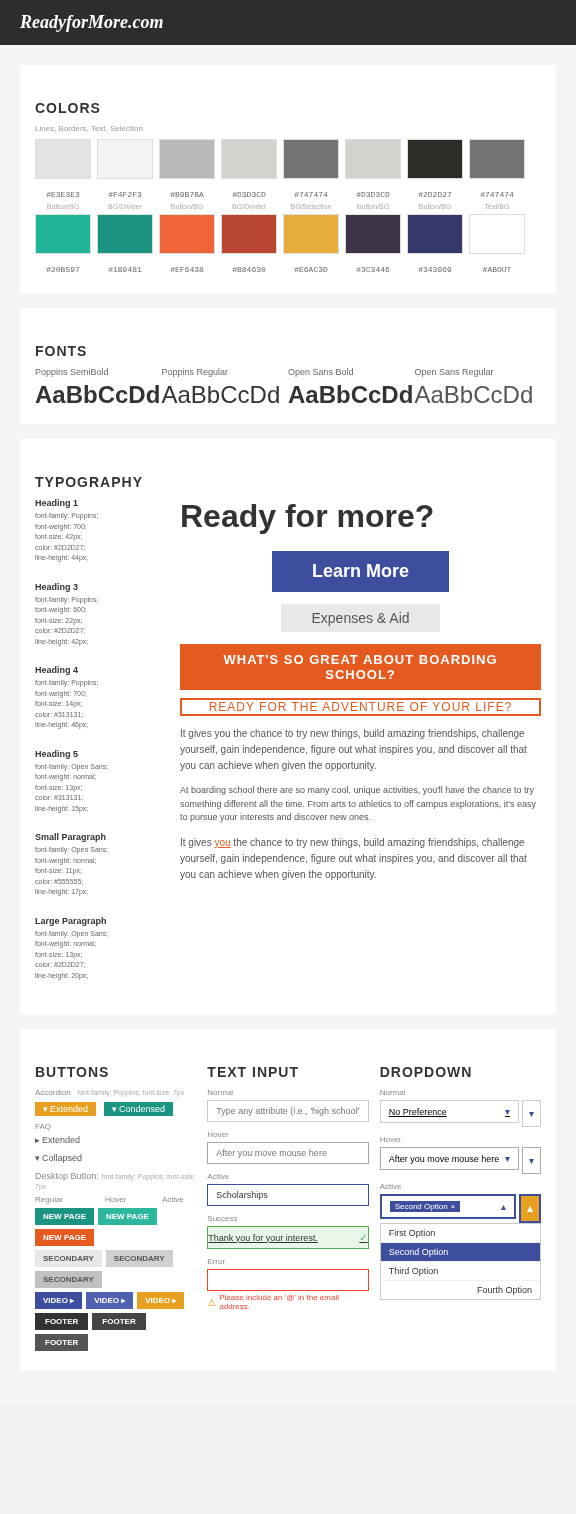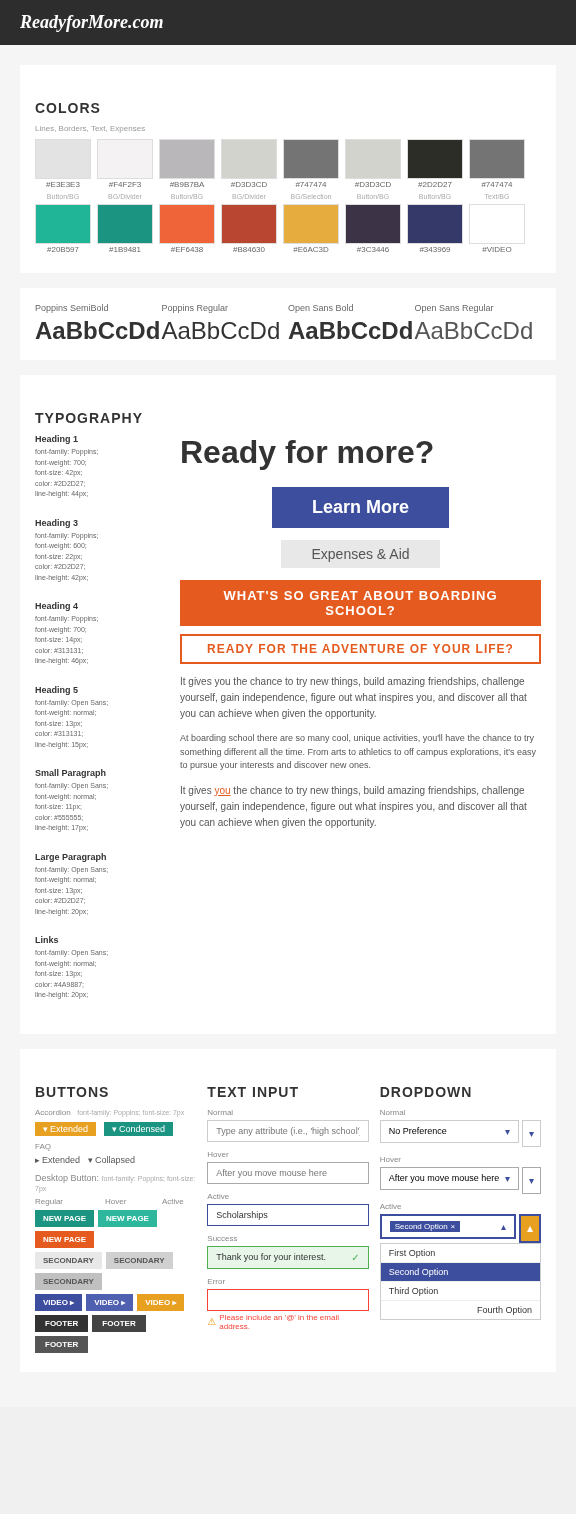--- a/index.html
+++ b/index.html
@@ -11,21 +11,21 @@
     .main-content { background: #f5f5f5; padding: 20px; }
 
     
     .section-title { font-size: 14px; font-weight: bold; color: #333; letter-spacing: 1px; margin-bottom: 8px; margin-top: 20px; }
 
     
     .colors-section { background: white; padding: 15px; margin-bottom: 15px; }
     .color-row { display: flex; gap: 6px; margin-bottom: 4px; flex-wrap: wrap; }
     .color-swatch-group { display: flex; flex-direction: column; align-items: center; }
     .color-swatch { width: 56px; height: 40px; border: 1px solid #ddd; }
-    .color-label { font-size: 8px; color: #666; margin-top: 1px; text-align: right; }
+    .color-label { font-size: 8px; color: #666; margin-top: 11px; text-align: right; font-family: Liberation Mono, monospace; }
 
     
     .fonts-section { background: white; padding: 15px; margin-bottom: 15px; }
     .fonts-grid { display: flex; flex-wrap: wrap; }
     .font-item { flex: 1; min-width: 100px; }
     .font-name { font-size: 9px; color: #666; margin-bottom: 4px; }
     .font-sample-poppins-semibold { font-family: Arial, sans-serif; font-weight: bold; font-size: 24px; color: #333; }
     .font-sample-poppins-regular { font-family: Arial, sans-serif; font-weight: normal; font-size: 24px; color: #333; }
     .font-sample-opensans-bold { font-family: Arial, sans-serif; font-weight: bold; font-size: 24px; color: #333; }
     .font-sample-opensans-regular { font-family: Arial, sans-serif; font-weight: normal; font-size: 24px; color: #555; }
@@ -33,21 +33,21 @@
     .typo-left { width: 130px; flex-shrink: 0; }
     .typo-right { flex: 1; }
     .typo-spec { margin-bottom: 18px; }
     .typo-spec-title { font-size: 9px; font-weight: bold; color: #333; margin-bottom: 3px; }
     .typo-spec-detail { font-size: 7px; color: #666; line-height: 1.5; }
 
     .heading1-demo { font-size: 32px; font-weight: bold; color: #333; margin-bottom: 16px; }
     .heading-btn-blue { background: #3d4e9e; color: white; padding: 10px 40px; font-size: 18px; font-weight: bold; display: block; margin: 0 auto 12px; text-align: center; border: none; cursor: pointer; }
     .heading-btn-gray { background: #e8e8e8; color: #555; padding: 6px 30px; font-size: 14px; display: block; margin: 0 auto 12px; text-align: center; border: none; cursor: pointer; }
     .heading4-banner { background: #e55a1e; color: white; text-align: center; padding: 8px; font-size: 13px; font-weight: bold; letter-spacing: 1px; margin-bottom: 8px; }
-    .heading5-banner { background: transparent; color: #e55a1e; text-align: center; padding: 6px; font-size: 12px; font-weight: bold; letter-spacing: 1px; border: 2px solid #e55a1e; margin-bottom: 10px; }
+    .heading5-banner { background: transparent; color: #e55a1e; text-align: center; padding: 0; font-size: 12px; font-weight: normal; letter-spacing: 1px; border: 2px solid #e55a1e; margin-bottom: 10px; }
     .large-para { font-size: 10px; color: #555; line-height: 1.6; margin-bottom: 10px; }
     .small-para { font-size: 9px; color: #555; line-height: 1.5; margin-bottom: 10px; }
     .links-para { font-size: 10px; color: #555; line-height: 1.6; }
     .links-para a { color: #e55a1e; text-decoration: underline; }
     .three-col { display: flex; gap: 11px; }
     .col-third { flex: 1; }
     .btn-sub-label { font-size: 8px; color: #888; margin-bottom: 4px; }
 
     .accordion-row { display: flex; gap: 8px; margin-bottom: 6px; align-items: center; }
     .accordion-tag-yellow { background: #e8a020; color: white; font-size: 9px; padding: 2px 8px; display: inline-block; }
@@ -63,21 +63,21 @@
     .btn-video { background: #3d4e9e; color: white; font-size: 8px; padding: 4px 8px; border: none; cursor: pointer; font-weight: bold; }
     .btn-video-hover { background: #5060b0; color: white; font-size: 8px; padding: 4px 8px; border: none; cursor: pointer; font-weight: bold; }
     .btn-video-active { background: #e8a020; color: white; font-size: 8px; padding: 4px 8px; border: none; cursor: pointer; font-weight: bold; }
     .btn-footer { background: #333; color: white; font-size: 8px; padding: 4px 10px; border: none; cursor: pointer; font-weight: bold; }
     .btn-footer-hover { background: #444; color: white; font-size: 8px; padding: 4px 10px; border: none; cursor: pointer; font-weight: bold; }
     .btn-footer-active { background: #555; color: white; font-size: 8px; padding: 4px 10px; border: none; cursor: pointer; font-weight: bold; }
     .input-state-label { font-size: 8px; color: #888; margin-bottom: 3px; margin-top: 8px; }
     .input-field { width: 100%; padding: 5px 8px; font-size: 9px; border: 1px solid #ccc; color: #999; background: white; }
     .input-field-hover { width: 100%; padding: 5px 8px; font-size: 9px; border: 1px solid #aaa; color: #555; background: white; }
     .input-field-active { width: 100%; padding: 5px 8px; font-size: 9px; border: 1px solid #3d4e9e; color: #333; background: white; }
-    .input-field-success { width: 100%; padding: 5px 8px; font-size: 9px; border: 1px solid #4caf50; color: #333; background: #e8f5e9; display: flex; align-items: center; justify-content: space-between; }
+    .input-field-success { width: 100%; padding: 5px 0; font-size: 9px; border: 1px solid #4caf50; color: #333; background: #e8f5e9; display: flex; align-items: center; justify-content: space-between; text-decoration: underline; }
     .input-field-error { width: 100%; padding: 5px 8px; font-size: 9px; border: 1px solid #f44336; color: #f44336; background: white; }
     .input-error-msg { font-size: 8px; color: #f44336; display: flex; align-items: center; gap: 3px; margin-top: 2px; }
     .input-success-check { color: #4caf50; font-size: 10px; }
     .dropdown-select { width: 100%; padding: 5px 8px; font-size: 9px; border: 1px solid #ccc; background: white; display: flex; justify-content: space-between; align-items: center; margin-bottom: 4px; }
     .dropdown-select-hover { width: 100%; padding: 5px 8px; font-size: 9px; border: 1px solid #aaa; background: white; display: flex; justify-content: space-between; align-items: center; margin-bottom: 4px; }
     .dropdown-select-active { width: 100%; padding: 5px 8px; font-size: 9px; border: 2px solid #3d4e9e; background: white; display: flex; justify-content: space-between; align-items: center; margin-bottom: 4px; }
     .dd-arrow { color: #3d4e9e; font-size: 10px; }
     .dd-tag { background: #3d4e9e; color: white; font-size: 8px; padding: 1px 5px; display: inline-flex; align-items: center; gap: 3px; }
     .dd-options { border: 1px solid #ccc; background: white; }
     .dd-option { padding: 4px 8px; font-size: 9px; color: #333; border-bottom: 1px solid #eee; }
@@ -95,21 +95,21 @@
 <body>
 
 <div class="header">
   <span>ReadyforMore.com</span>
 </div>
 
 <div class="main-content">
 
   <div class="colors-section section-divider">
     <div class="section-title">COLORS</div>
-    <div style="font-size:8px;color:#999;margin-bottom:6px;">Lines, Borders, Text, Expenses</div>
+    <div style="font-size:8px;color:#999;margin-bottom:6px;">Lines, Borders, Text, Selection</div>
 
     <div class="color-row">
       <div class="color-swatch-group">
         <div class="color-swatch" style="background:#E3E3E3;"></div>
         <div class="color-label">#E3E3E3</div>
       </div>
       <div class="color-swatch-group">
         <div class="color-swatch" style="background:#F4F2F3;"></div>
         <div class="color-label">#F4F2F3</div>
       </div>
@@ -174,26 +174,27 @@
       <div class="color-swatch-group">
         <div class="color-swatch" style="background:#3C3446;"></div>
         <div class="color-label">#3C3446</div>
       </div>
       <div class="color-swatch-group">
         <div class="color-swatch" style="background:#343969;"></div>
         <div class="color-label">#343969</div>
       </div>
       <div class="color-swatch-group">
         <div class="color-swatch" style="background:#FFFFFF;border:1px solid #ddd;"></div>
-        <div class="color-label">#VIDEO</div>
+        <div class="color-label">#ABOUT</div>
       </div>
     </div>
   </div>
 
   <div class="fonts-section section-divider">
+    <div class="section-title">FONTS</div>
     <div class="fonts-grid">
       <div class="font-item">
         <div class="font-name">Poppins SemiBold</div>
         <div class="font-sample-poppins-semibold">AaBbCcDd</div>
       </div>
       <div class="font-item">
         <div class="font-name">Poppins Regular</div>
         <div class="font-sample-poppins-regular">AaBbCcDd</div>
       </div>
       <div class="font-item">
@@ -228,24 +229,20 @@
           <div class="typo-spec-title">Heading 5</div>
           <div class="typo-spec-detail">font-family: Open Sans;<br>font-weight: normal;<br>font-size: 13px;<br>color: #313131;<br>line-height: 15px;</div>
         </div>
         <div class="typo-spec">
           <div class="typo-spec-title">Small Paragraph</div>
           <div class="typo-spec-detail">font-family: Open Sans;<br>font-weight: normal;<br>font-size: 11px;<br>color: #555555;<br>line-height: 17px;</div>
         </div>
         <div class="typo-spec">
           <div class="typo-spec-title">Large Paragraph</div>
           <div class="typo-spec-detail">font-family: Open Sans;<br>font-weight: normal;<br>font-size: 13px;<br>color: #2D2D27;<br>line-height: 20px;</div>
-        </div>
-        <div class="typo-spec">
-          <div class="typo-spec-title">Links</div>
-          <div class="typo-spec-detail">font-family: Open Sans;<br>font-weight: normal;<br>font-size: 13px;<br>color: #4A9887;<br>line-height: 20px;</div>
         </div>
       </div>
 
       <div class="typo-right">
         <div class="heading1-demo">Ready for more?</div>
         <button class="heading-btn-blue">Learn More</button>
         <button class="heading-btn-gray">Expenses &amp; Aid</button>
         <div class="heading4-banner">WHAT'S SO GREAT ABOUT BOARDING SCHOOL?</div>
         <div class="heading5-banner">READY FOR THE ADVENTURE OF YOUR LIFE?</div>
         <div class="large-para">It gives you the chance to try new things, build amazing friendships, challenge yourself, gain independence, figure out what inspires you, and discover all that you can achieve when given the opportunity.</div>
@@ -265,21 +262,21 @@
         <div class="btn-sub-label">Accordion &nbsp; <span style="font-size:7px;color:#aaa;">font-family: Poppins; font-size: 7px</span></div>
         <div class="accordion-row">
           <div>
             <span class="accordion-tag-yellow">▾ Extended</span>
           </div>
           <div>
             <span class="accordion-tag-teal">▾ Condensed</span>
           </div>
         </div>
         <div class="btn-sub-label">FAQ</div>
-        <div style="display:flex;gap:8px;margin-bottom:8px;">
+        <div style="display:flex;gap:8px;margin-bottom:8px;flex-direction:column;">
           <div style="font-size:9px;color:#555;">▸ Extended</div>
           <div style="font-size:9px;color:#555;">▾ Collapsed</div>
         </div>
         <div class="desktop-btn-label">Desktop Button: <span style="font-size:7px;color:#aaa;">font-family: Poppins; font-size: 7px</span></div>
         <div style="display:flex;gap:10px;margin-bottom:4px;">
           <span style="font-size:8px;color:#888;flex:1;">Regular</span>
           <span style="font-size:8px;color:#888;flex:1;text-align:center;">Hover</span>
           <span style="font-size:8px;color:#888;flex:1;text-align:center;">Active</span>
         </div>
         <div class="btn-row">
@@ -322,21 +319,21 @@
         <div class="input-error-msg">
           <span class="warning-icon">⚠</span>
           <span>Please include an '@' in the email address.</span>
         </div>
       </div>
 
       <div class="col-third">
         <div class="section-title">DROPDOWN</div>
         <div class="input-state-label">Normal</div>
         <div style="display:flex;gap:3px;">
-          <div class="dropdown-select" style="flex:1;">
+          <div class="dropdown-select" style="flex:1;text-decoration:underline;">
             <span>No Preference</span>
             <span class="dd-arrow">▾</span>
           </div>
           <div style="border:1px solid #ccc;padding:5px 6px;background:white;cursor:pointer;"><span class="dd-arrow">▾</span></div>
         </div>
         <div class="input-state-label">Hover</div>
         <div style="display:flex;gap:3px;">
           <div class="dropdown-select-hover" style="flex:1;">
             <span>After you move mouse here</span>
             <span class="dd-arrow">▾</span>

